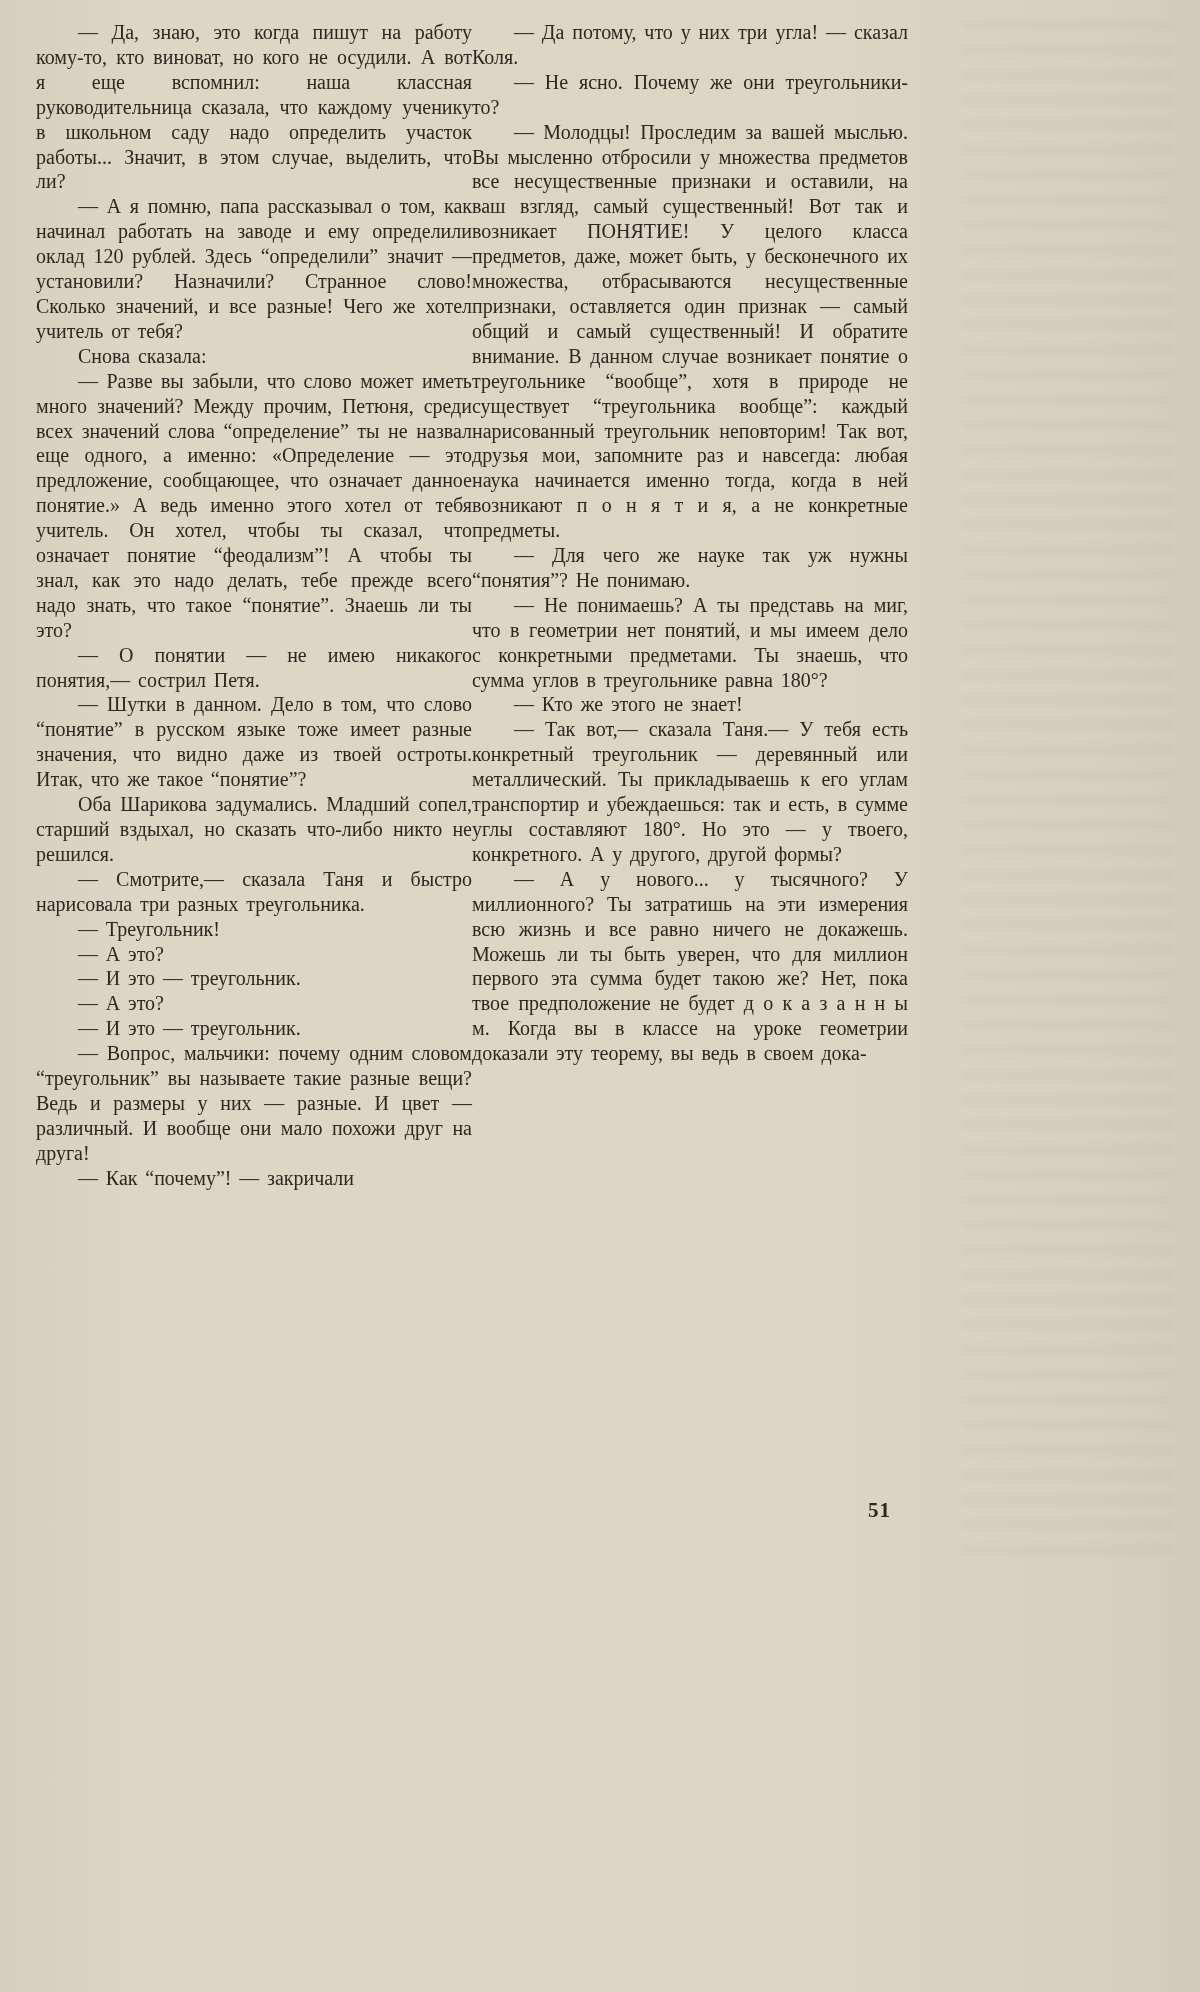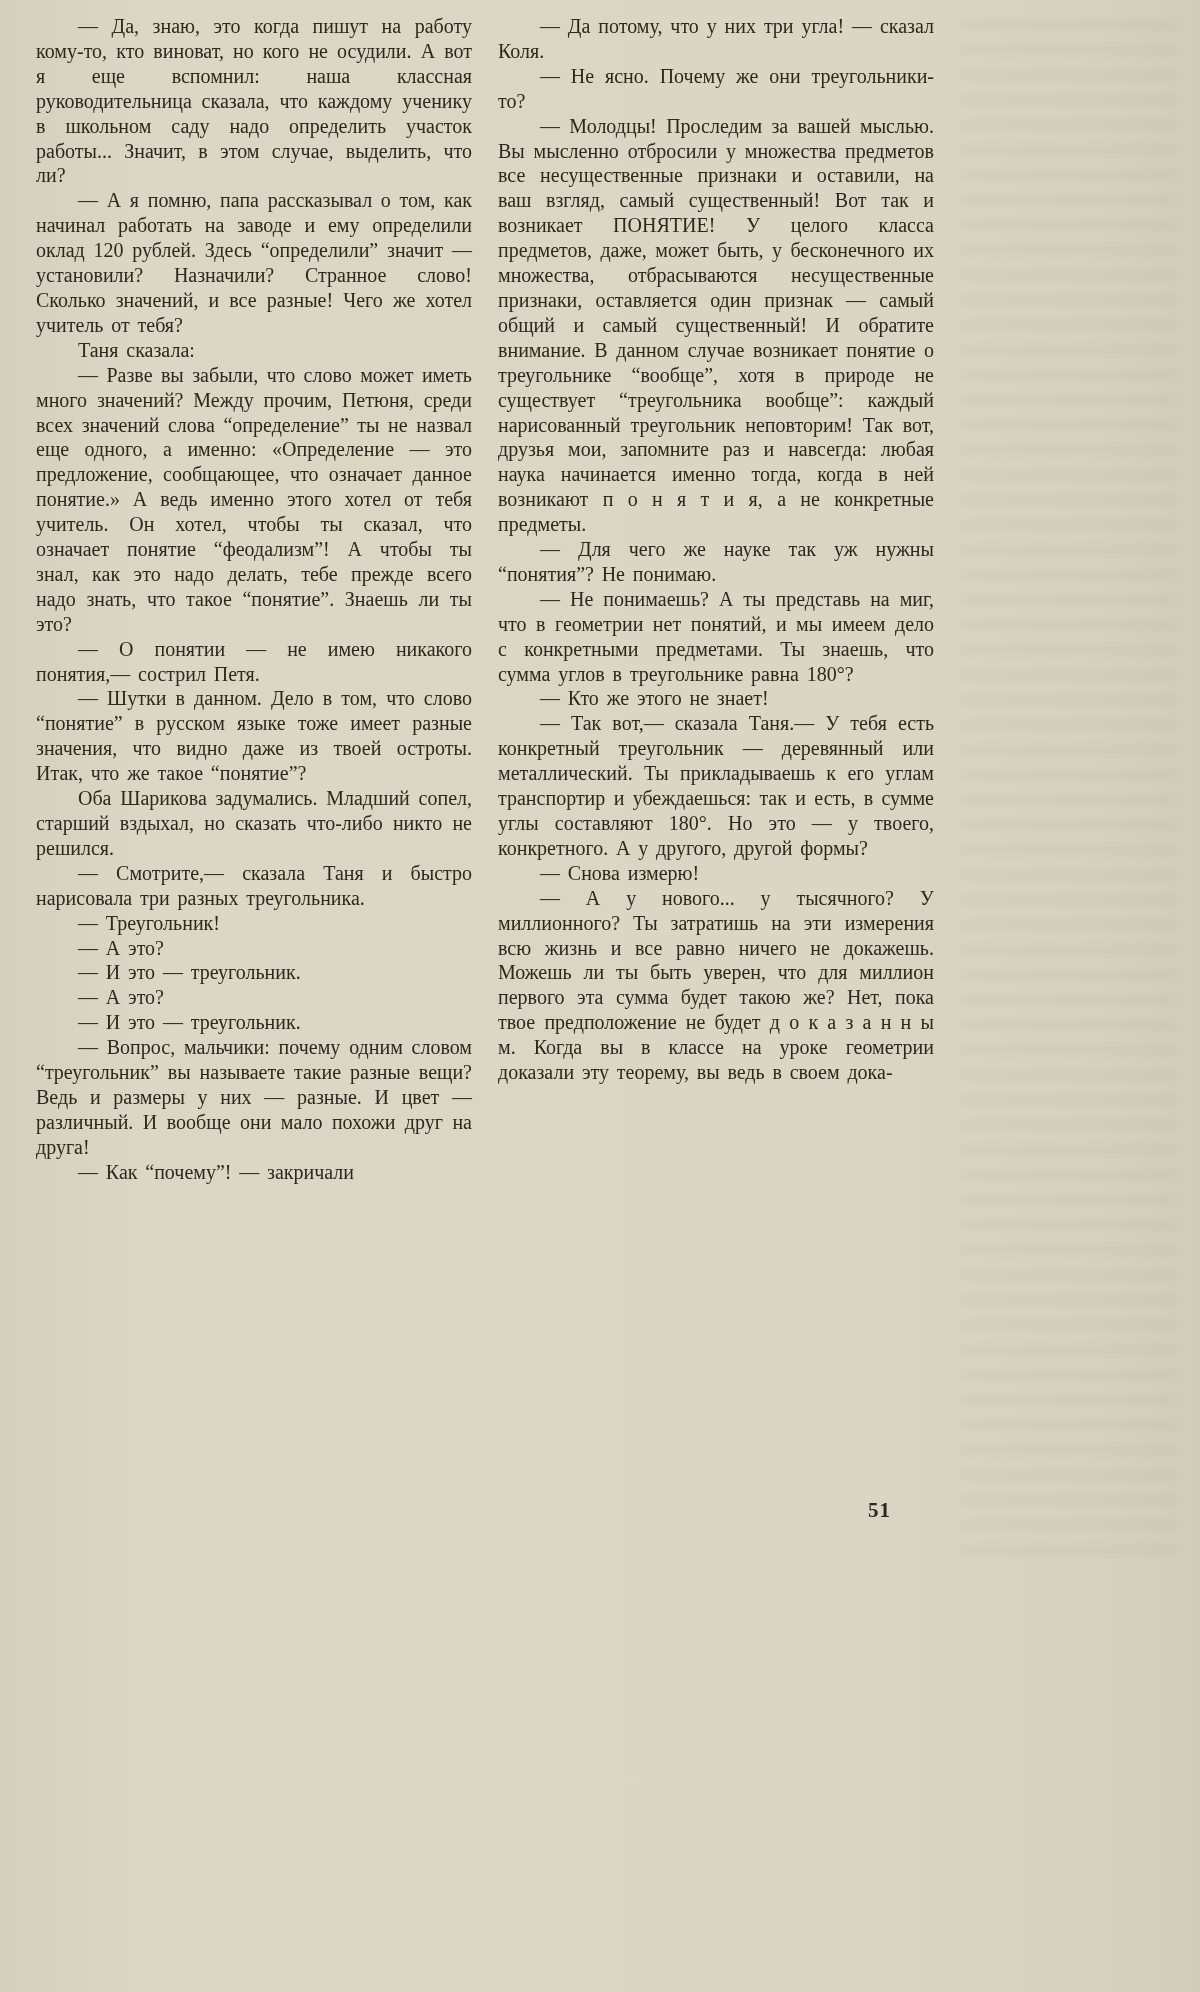--- a/index.html
+++ b/index.html
@@ -13,24 +13,23 @@
     height: 1992px;
     box-sizing: border-box;
     background: linear-gradient(90deg, #d4d0bd 0%, #dbd7c5 12%, #dad6c3 70%, #d5d1be 92%, #d0ccb9 100%);
     font-family: "Liberation Serif", "DejaVu Serif", serif;
     color: #2a2820;
     overflow: hidden;
   }
   .text-area {
     position: absolute;
     left: 36px;
-    top: 14px;
+    top: 20px;
     width: 898px;
     display: flex;
-    gap: 26px;
   }
   .column {
     width: 436px;
     font-size: 20px;
     line-height: 24.9px;
     text-align: justify;
     word-spacing: 0.14em;
   }
   .column p {
     margin: 0;
@@ -70,21 +69,21 @@
 <body>
 
 <div class="page">
   <div class="showthrough"></div>
 
   <div class="text-area">
 
     <div class="column">
       <p>— Да, знаю, это когда пишут на работу кому-то, кто виноват, но кого не осудили. А вот я еще вспомнил: наша классная руководительница сказала, что каждому ученику в школьном саду надо определить участок работы... Значит, в этом случае, выделить, что ли?</p>
       <p>— А я помню, папа рассказывал о том, как начинал работать на заводе и ему определили оклад 120 рублей. Здесь “определили” значит — установили? Назначили? Странное слово! Сколько значений, и все разные! Чего же хотел учитель от тебя?</p>
-      <p>Таня сказала:</p>
+      <p>Снова сказала:</p>
       <p>— Разве вы забыли, что слово может иметь много значений? Между прочим, Петюня, среди всех значений слова “определение” ты не назвал еще одного, а именно: «Определение — это предложение, сообщающее, что означает данное понятие.» А ведь именно этого хотел от тебя учитель. Он хотел, чтобы ты сказал, что означает понятие “феодализм”! А чтобы ты знал, как это надо делать, тебе прежде всего надо знать, что такое “понятие”. Знаешь ли ты это?</p>
       <p>— О понятии — не имею никакого понятия,— сострил Петя.</p>
       <p>— Шутки в данном. Дело в том, что слово “понятие” в русском языке тоже имеет разные значения, что видно даже из твоей остроты. Итак, что же такое “понятие”?</p>
       <p>Оба Шарикова задумались. Младший сопел, старший вздыхал, но сказать что-либо никто не решился.</p>
       <p>— Смотрите,— сказала Таня и быстро нарисовала три разных треугольника.</p>
       <p>— Треугольник!</p>
       <p>— А это?</p>
       <p>— И это — треугольник.</p>
       <p>— А это?</p>
       <p>— И это — треугольник.</p>
@@ -93,20 +92,19 @@
     </div>
 
     <div class="column">
       <p>— Да потому, что у них три угла! — сказал Коля.</p>
       <p>— Не ясно. Почему же они треугольники-то?</p>
       <p>— Молодцы! Проследим за вашей мыслью. Вы мысленно отбросили у множества предметов все несущественные признаки и оставили, на ваш взгляд, самый существенный! Вот так и возникает ПОНЯТИЕ! У целого класса предметов, даже, может быть, у бесконечного их множества, отбрасываются несущественные признаки, оставляется один признак — самый общий и самый существенный! И обратите внимание. В данном случае возникает понятие о треугольнике “вообще”, хотя в природе не существует “треугольника вообще”: каждый нарисованный треугольник неповторим! Так вот, друзья мои, запомните раз и навсегда: любая наука начинается именно тогда, когда в ней возникают п о н я т и я, а не конкретные предметы.</p>
       <p>— Для чего же науке так уж нужны “понятия”? Не понимаю.</p>
       <p>— Не понимаешь? А ты представь на миг, что в геометрии нет понятий, и мы имеем дело с конкретными предметами. Ты знаешь, что сумма углов в треугольнике равна 180°?</p>
       <p>— Кто же этого не знает!</p>
       <p>— Так вот,— сказала Таня.— У тебя есть конкретный треугольник — деревянный или металлический. Ты прикладываешь к его углам транспортир и убеждаешься: так и есть, в сумме углы составляют 180°. Но это — у твоего, конкретного. А у другого, другой формы?</p>
-      <p>— Снова измерю!</p>
       <p>— А у нового... у тысячного? У миллионного? Ты затратишь на эти измерения всю жизнь и все равно ничего не докажешь. Можешь ли ты быть уверен, что для миллион первого эта сумма будет такою же? Нет, пока твое предположение не будет д о к а з а н н ы м. Когда вы в классе на уроке геометрии доказали эту теорему, вы ведь в своем дока-</p>
     </div>
 
   </div>
 
   <div class="page-number">51</div>
 </div>
 
 </body></html>

